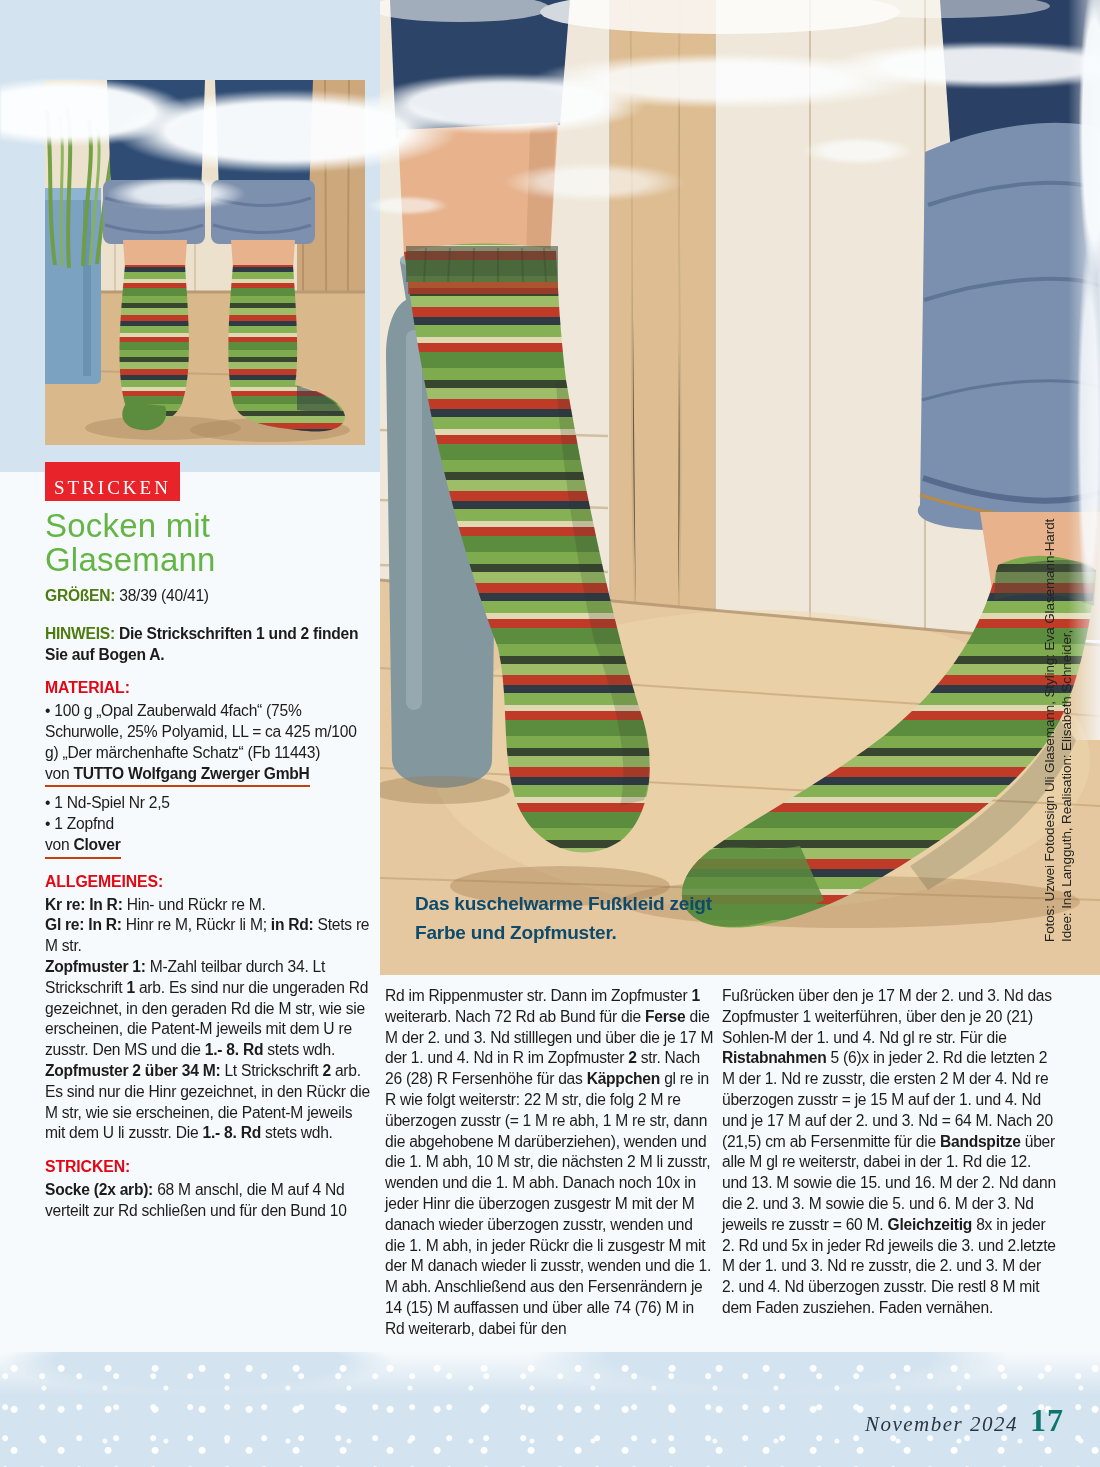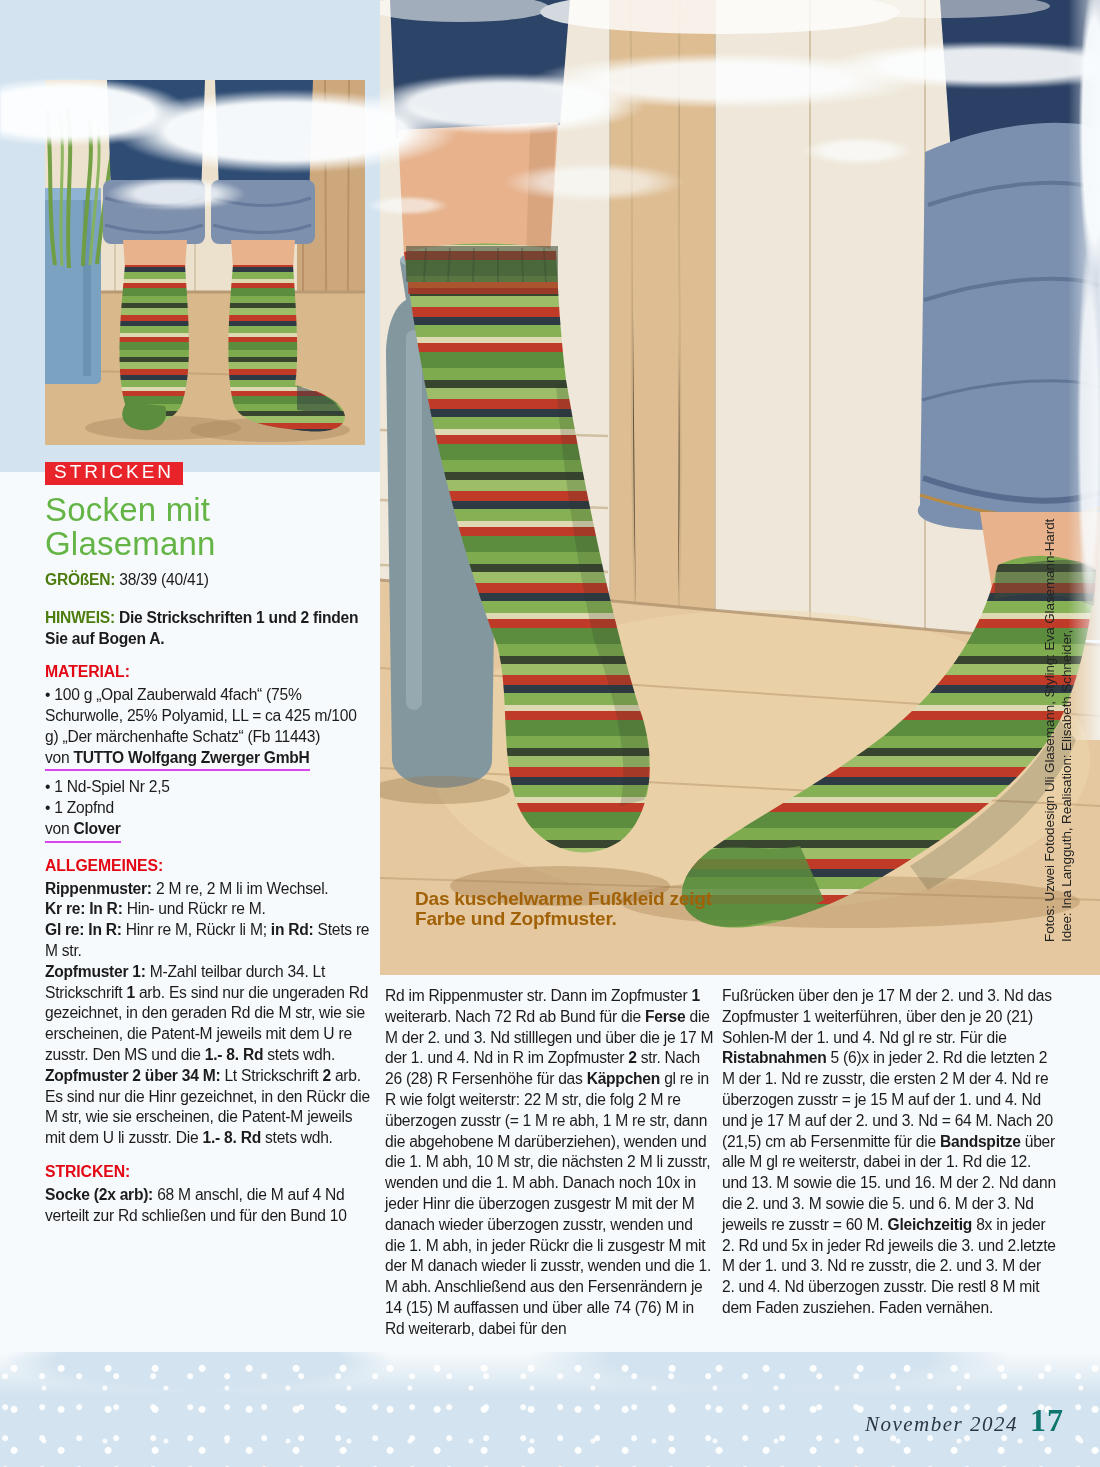--- a/index.html
+++ b/index.html
@@ -37,33 +37,33 @@
       radial-gradient(ellipse 320px 56px at 70% 4%, #d3e3ef 50%, rgba(211,227,239,0) 75%),
       linear-gradient(to top, #d3e3ef 62%, rgba(211,227,239,0));
     background-size:47px 41px, 61px 53px, 37px 31px, auto, auto, auto;}
 
   
   .col{position:absolute;z-index:10;font-size:15.6px;line-height:20.8px;color:#1c1c1c;letter-spacing:-0.25px;}
   .col p{margin:0;}
   .col-left{left:45px;top:462px;width:327px;}
   .col-mid{left:385px;top:986px;width:331px;}
   .col-right{left:722px;top:986px;width:335px;}
-  .kicker{display:inline-block;background:#e8232a;color:#ffffff;font-family:Liberation Sans, sans-serif;
-          font-size:19px;letter-spacing:3px;padding:0 9px 2px;}
+  .kicker{display:inline-block;background:#e8232a;color:#ffffff;font-family:Liberation Serif, serif;
+          font-size:19px;letter-spacing:3px;padding:16px 9px 2px;}
   .title{font-size:33px;font-weight:400;color:#64b546;margin:8px 0 8px;line-height:1.05;letter-spacing:0.2px;}
   .col h4{color:#e30613;font-size:15.8px;font-weight:bold;margin:13px 0 2px;letter-spacing:-0.1px;}
   .red{color:#4d7c0f;}
   .b{font-weight:bold;}
-  p.underlined{border-bottom:2px solid #d946ef;display:table;padding-bottom:1px;margin-bottom:5px;}
+  p.underlined{border-bottom:2px solid #c2410c;display:table;padding-bottom:1px;margin-bottom:5px;}
   p.sizes{margin-top:8px;}
   p.hinweis{margin-top:17px;font-weight:bold;}
   p.gap{margin-top:6px;}
 
   .caption{position:absolute;left:415px;top:889px;width:335px;z-index:6;font-weight:bold;
-           font-size:19px;line-height:20px;color:#a16207;letter-spacing:-0.2px;}
+           font-size:19px;line-height:29px;color:#0c4a6e;letter-spacing:-0.2px;}
   .credits{position:absolute;left:1042px;top:942px;z-index:6;width:480px;
            transform:rotate(-90deg);transform-origin:0 0;
            font-size:13.5px;line-height:16.5px;color:#232323;letter-spacing:-0.1px;}
   .credits div{white-space:nowrap;}
 
   .footer{position:absolute;top:1402px;right:36px;z-index:10;display:flex;align-items:baseline;gap:12px;
           font-family:"Liberation Serif",serif;color:#2a3542;}
   .issue{font-style:italic;font-size:21px;letter-spacing:1.5px;}
   .pagenum{font-size:32px;font-weight:bold;color:#0f766e;letter-spacing:1px;}
 </style>
@@ -265,21 +265,20 @@
           <span>von </span>
           <span class="b">TUTTO Wolfgang Zwerger GmbH</span>
         </p>
         <p class="gap"><span>• 1 Nd-Spiel Nr 2,5</span></p>
         <p><span>• 1 Zopfnd</span></p>
         <p class="underlined">
           <span>von </span>
           <span class="b">Clover</span>
         </p>
         <h4><span>ALLGEMEINES:</span></h4>
-        <p><span class="b">Rippenmuster: </span><span>2 M re, 2 M li im Wechsel.</span></p>
         <p><span class="b">Kr re: In R: </span><span>Hin- und Rückr re M.</span></p>
         <p><span class="b">Gl re: In R: </span><span>Hinr re M, Rückr li M; </span><span class="b">in Rd: </span><span>Stets re M str.</span></p>
         <p><span class="b">Zopfmuster 1: </span><span>M-Zahl teilbar durch 34. Lt Strickschrift </span><span class="b">1</span><span> arb. Es sind nur die ungeraden Rd gezeichnet, in den geraden Rd die M str, wie sie erscheinen, die Patent-M jeweils mit dem U re zusstr. Den MS und die </span><span class="b">1.- 8. Rd</span><span> stets wdh.</span></p>
         <p><span class="b">Zopfmuster 2 über 34 M: </span><span>Lt Strickschrift </span><span class="b">2</span><span> arb. Es sind nur die Hinr gezeichnet, in den Rückr die M str, wie sie erscheinen, die Patent-M jeweils mit dem U li zusstr. Die </span><span class="b">1.- 8. Rd</span><span> stets wdh.</span></p>
         <h4><span>STRICKEN:</span></h4>
         <p><span class="b">Socke </span><span class="b">(2x arb): </span><span>68 M anschl, die M auf 4 Nd verteilt zur Rd schließen und für den Bund 10</span></p>
       </div>
   </div>
 
   <div class="col col-mid">

